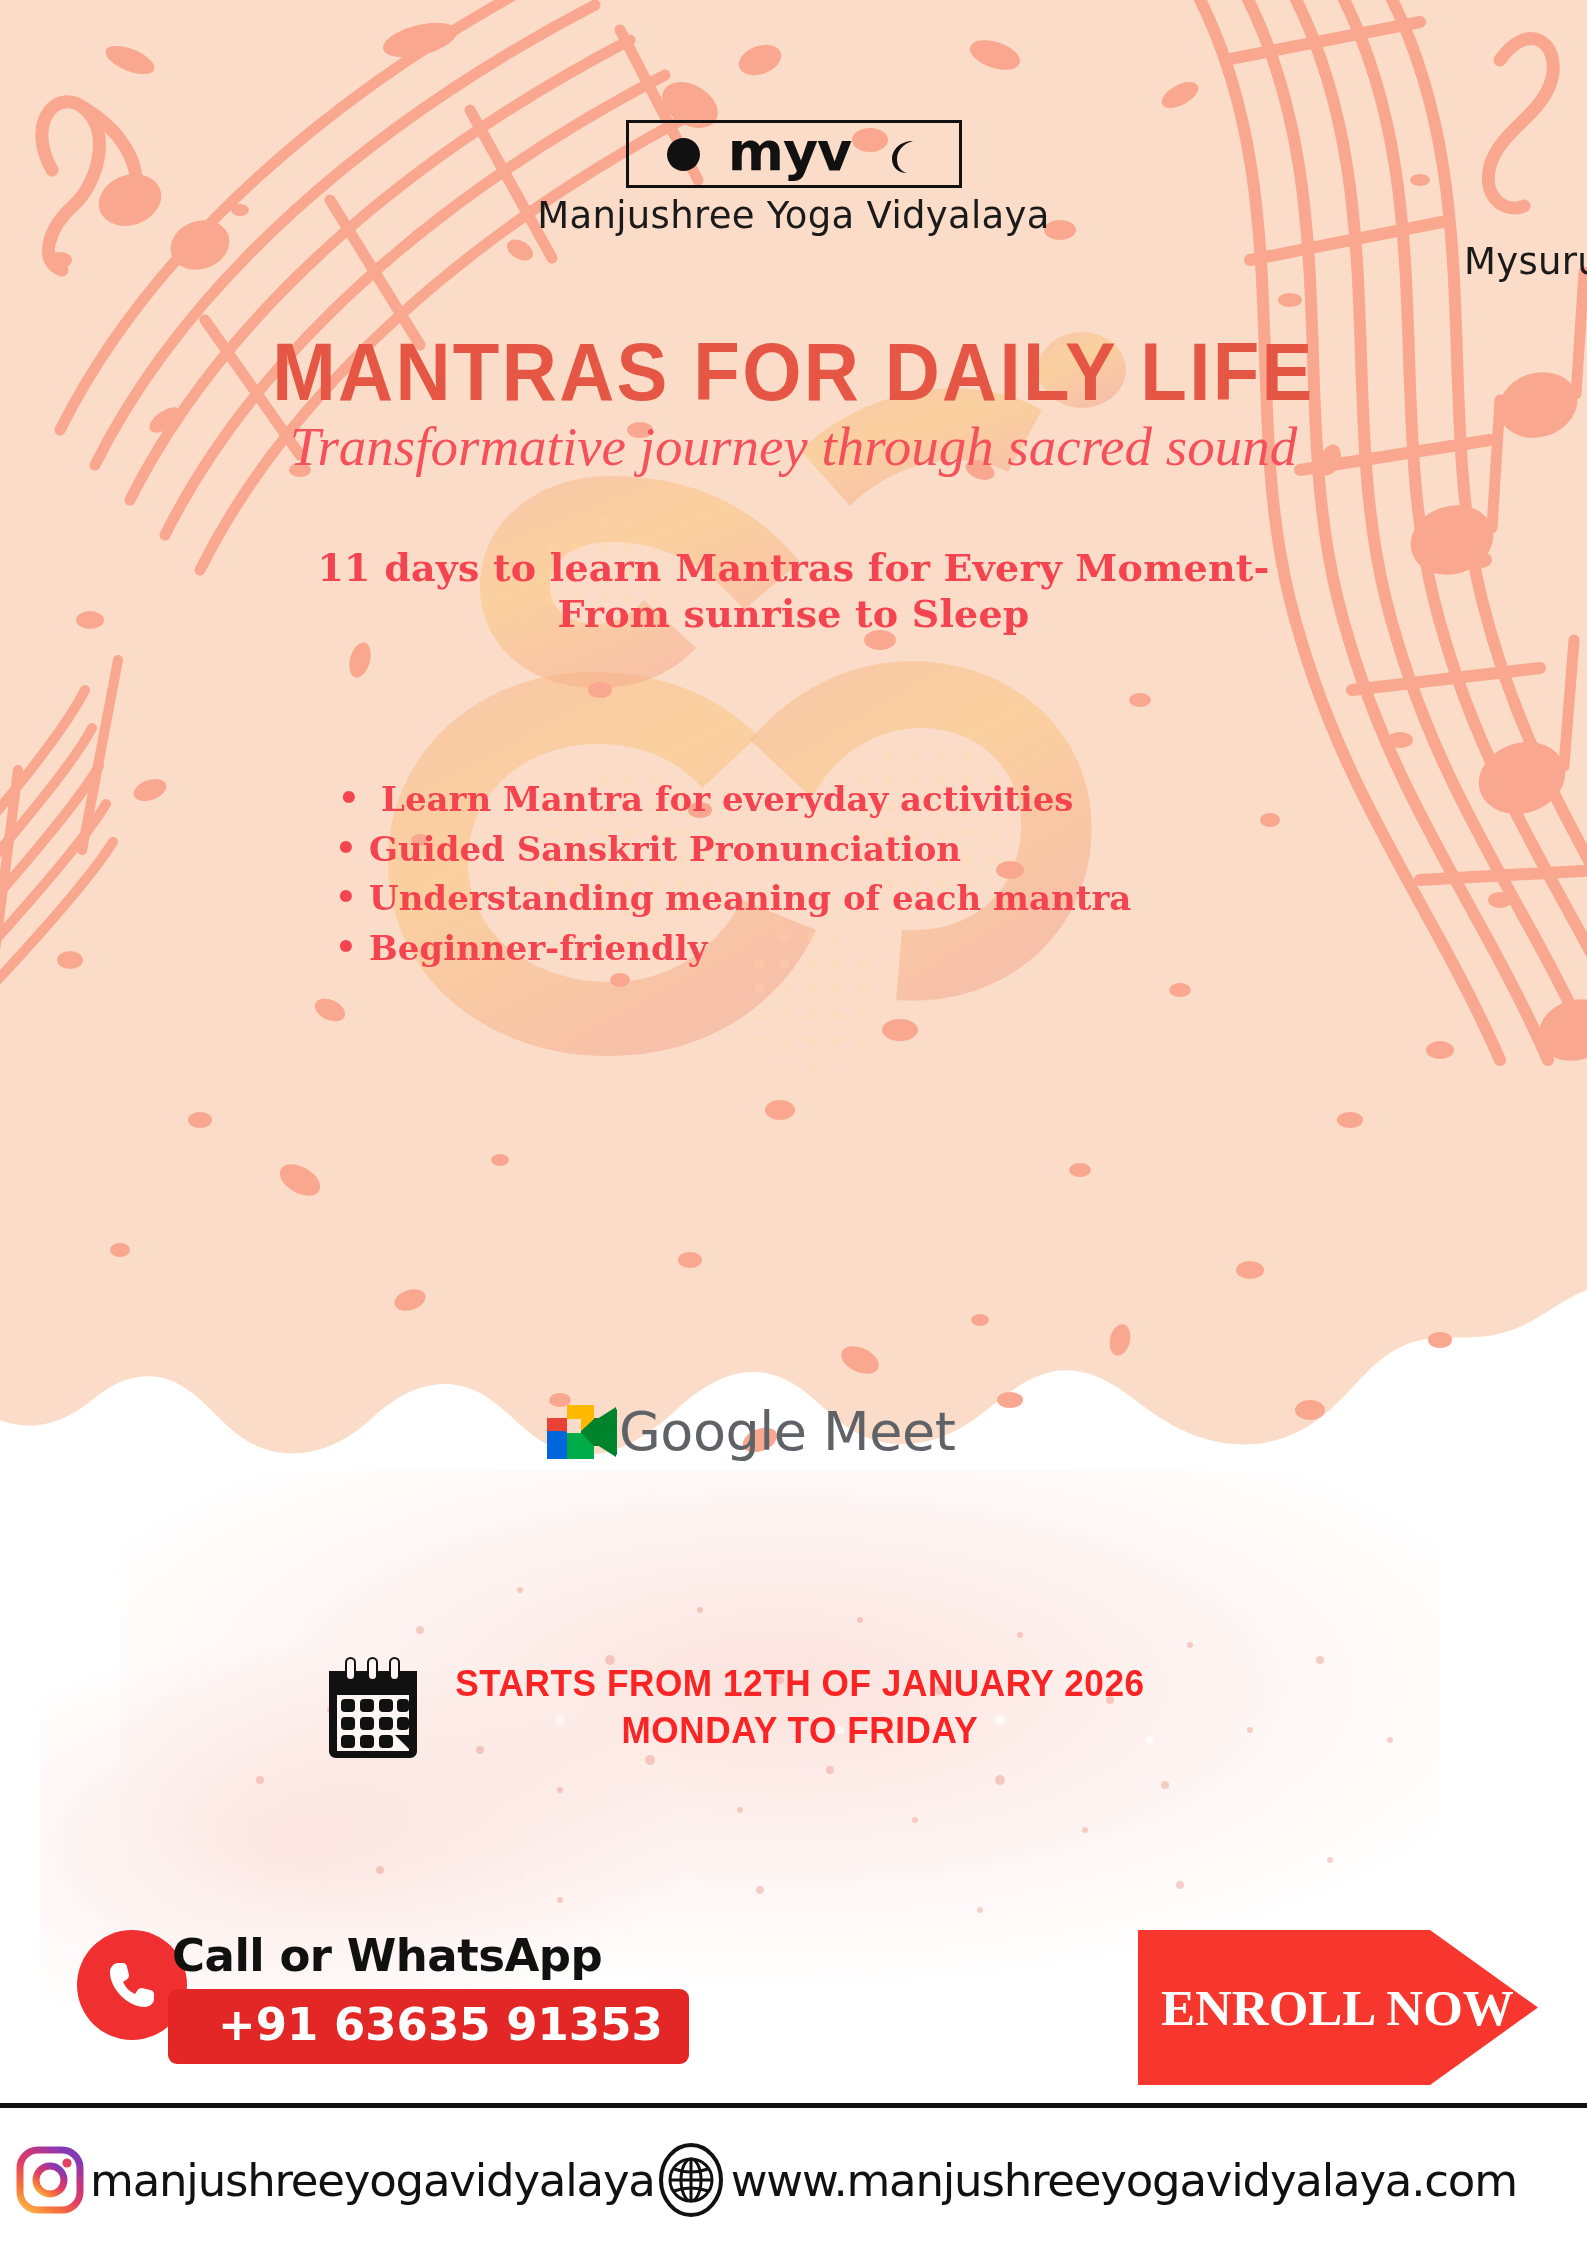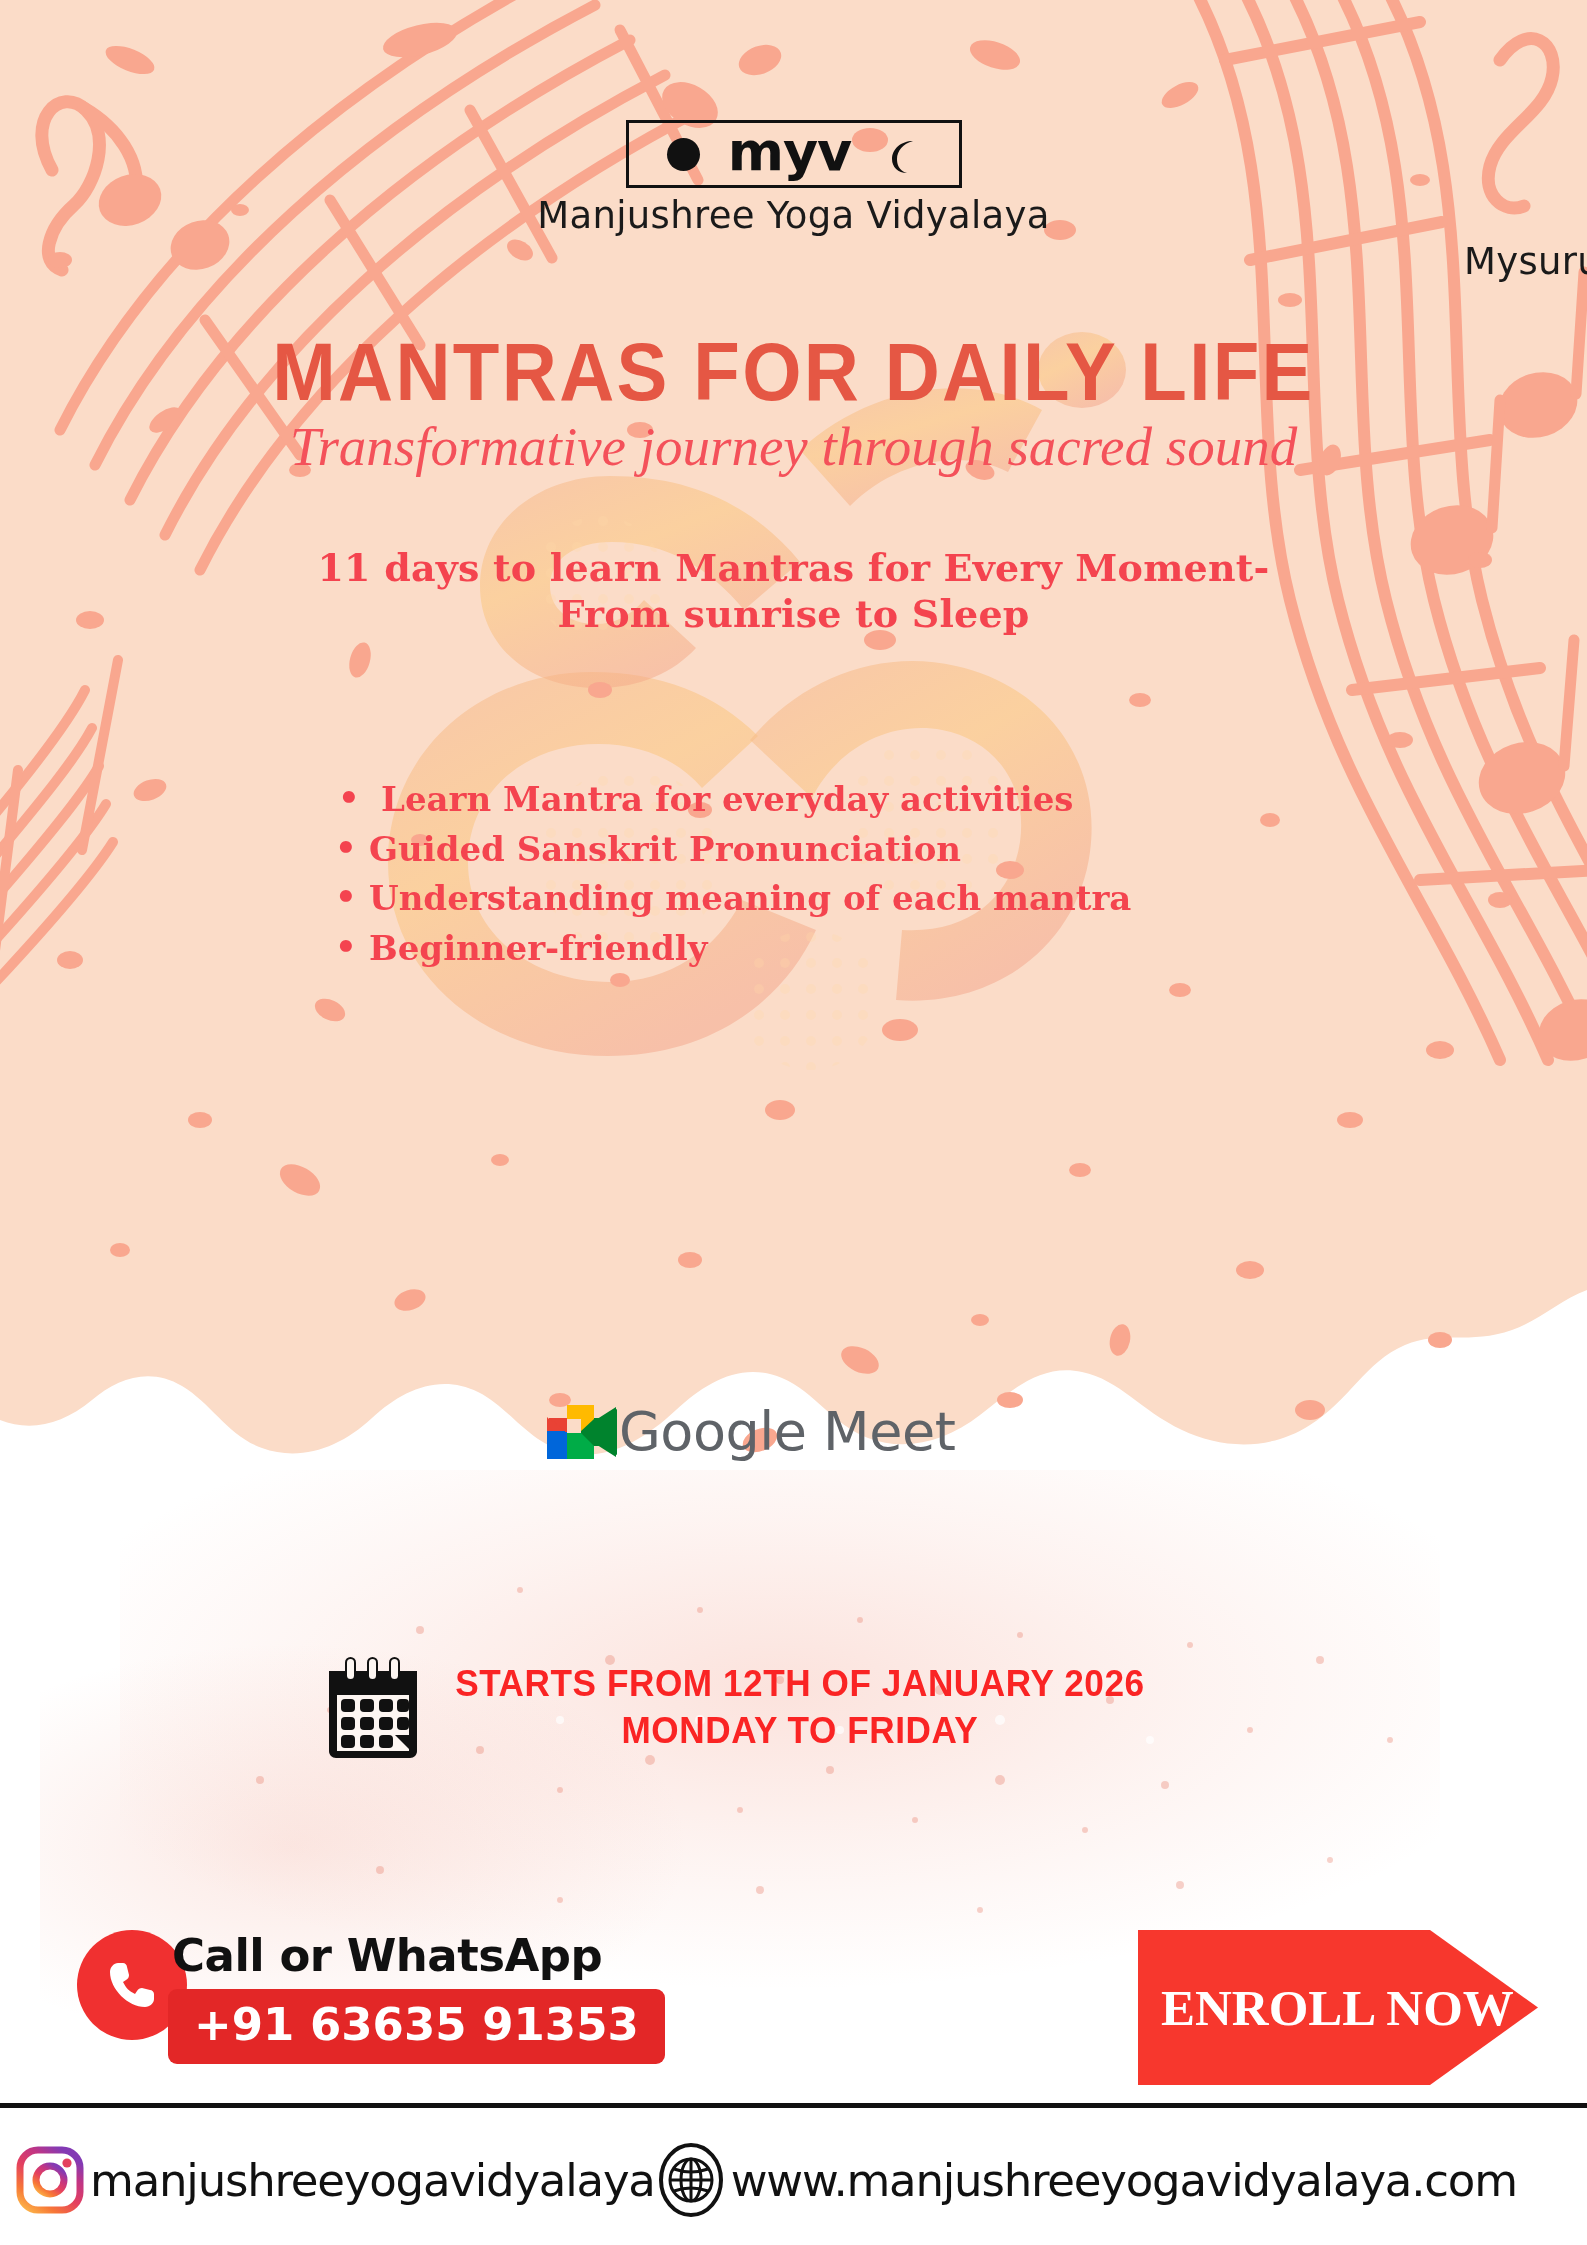--- a/index.html
+++ b/index.html
@@ -174,20 +174,21 @@
     border-radius:9px;
     padding:9px 26px 13px 26px;
   }
   .phone-number {
     font-family:"DejaVu Sans", sans-serif;
     font-weight:bold;
     font-size:45px;
     color:#ffffff;
     letter-spacing:0px;
     white-space:nowrap;
+    margin-left:24px;
   }
 
   
   .enroll {
     position:absolute; left:1138px; top:1930px;
     width:400px; height:155px;
     background:#f7372d;
     clip-path:polygon(0 0, 73% 0, 100% 50%, 73% 100%, 0 100%);
     display:flex; align-items:center;
   }

